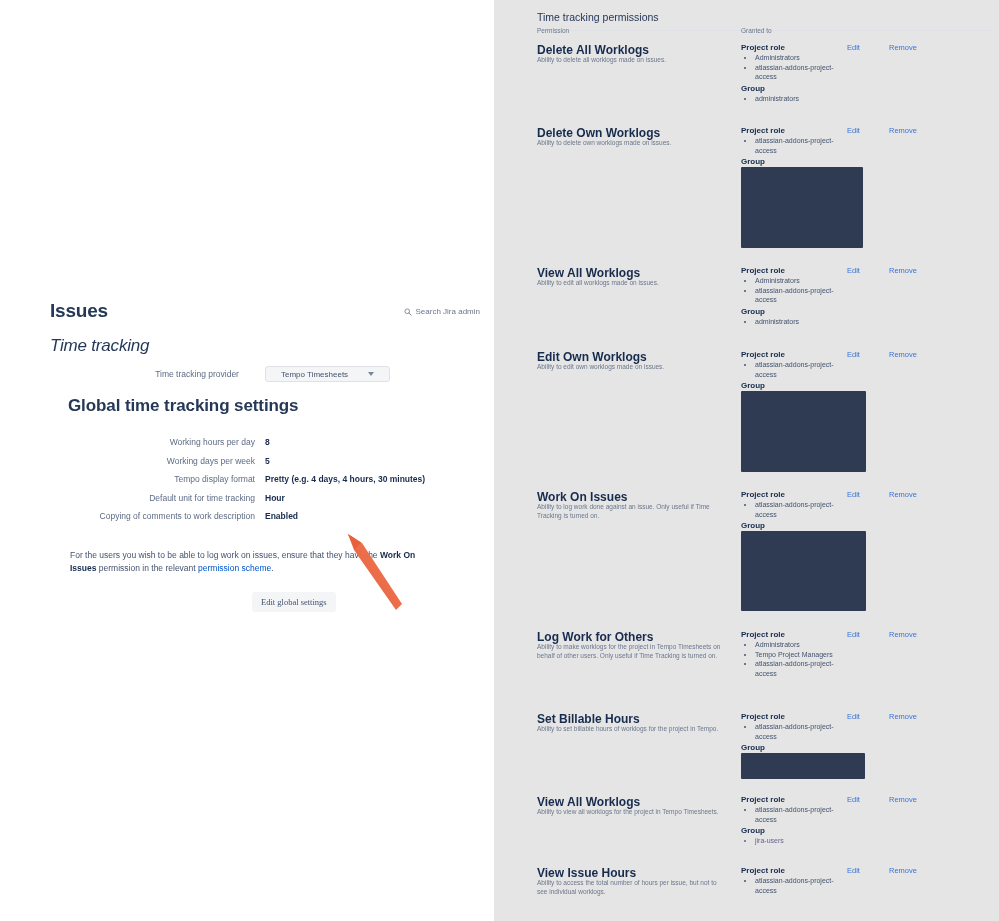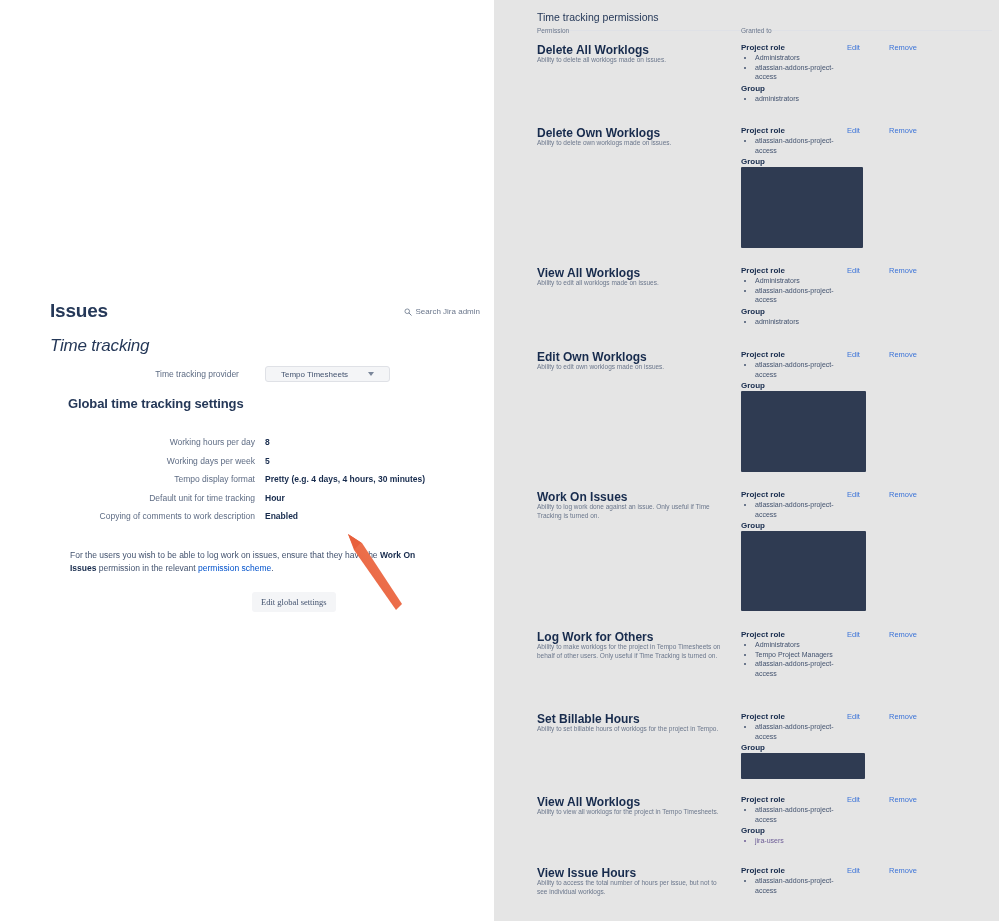--- a/index.html
+++ b/index.html
@@ -43,21 +43,21 @@
   .provider-row .form-label{width:195px;padding-right:8px;}
   .select{
     width:128px;height:16px;
     background:#f4f5f7;border:1px solid #dfe1e6;border-radius:3px;
     display:flex;align-items:center;justify-content:space-between;
     padding:0 15px;box-sizing:border-box;
     font-size:8px;color:#42526e;
   }
   .caret{width:0;height:0;border-left:3px solid transparent;border-right:3px solid transparent;border-top:4px solid #7a869a;}
 
-  .subsection{position:absolute;left:68px;top:396px;font-size:13px;font-weight:600;color:#253858;letter-spacing:-.1px;}
+  .subsection{position:absolute;left:68px;top:396px;font-size:17px;font-weight:600;color:#253858;letter-spacing:-.1px;}
 
   .settings{position:absolute;left:50px;top:437px;width:420px;}
   .settings .srow{display:flex;align-items:baseline;margin-bottom:8.5px;}
   .settings .skey{width:205px;text-align:right;padding-right:10px;font-size:8.5px;color:#5e6c84;}
   .settings .sval{font-size:8.5px;font-weight:bold;color:#172b4d;}
 
   .note{position:absolute;left:70px;top:549px;width:360px;font-size:8.5px;line-height:13px;color:#42526e;}
   .note b{font-weight:bold;color:#172b4d;}
   .note a{color:#0052cc;text-decoration:none;}
 

